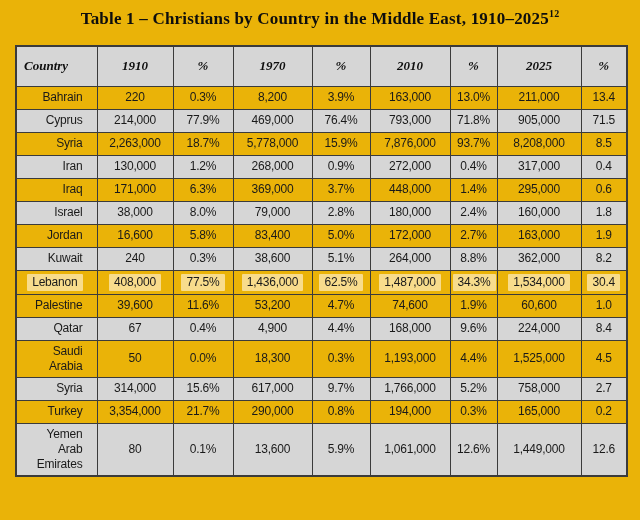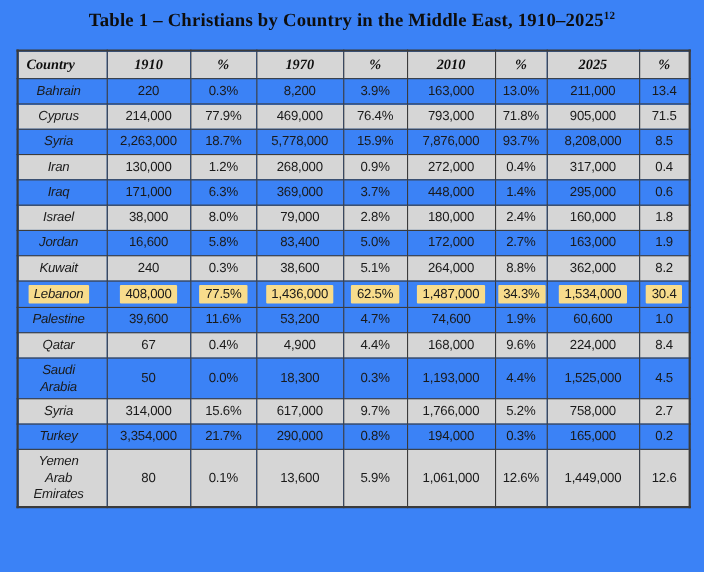--- a/index.html
+++ b/index.html
@@ -9,21 +9,21 @@
     --border: #3b3b3b;
     --text: #1a1a1a;
   }
   * { margin: 0; padding: 0; box-sizing: border-box; }
   html, body {
     width: 640px; height: 520px;
     background: #ffffff;
     overflow: hidden;
     font-family: "Liberation Sans", sans-serif;
   }
-  .page { position: relative; width: 640px; height: 520px; background: #3b82f6; }
+  .page { position: relative; width: 640px; height: 520px; background: #eab308; }
 
   .title {
     position: absolute;
     top: 9px; left: 0;
     width: 100%;
     text-align: center;
     font-family: "Liberation Serif", serif;
     font-weight: bold;
     font-size: 17px;
     letter-spacing: 0.2px;
@@ -43,40 +43,39 @@
     border: 1px solid var(--border);
     overflow: hidden;
   }
   .data-table th {
     background: var(--header-bg);
     font-family: "Liberation Serif", serif;
     font-style: italic;
     font-weight: bold;
     font-size: 13px;
     color: #0e0e0e;
-    height: 25px;
+    height: 40px;
     text-align: center;
     padding: 2px;
   }
   .data-table th.country-col { text-align: left; padding-left: 7px; }
   .data-table td {
     font-size: 12px;
     letter-spacing: -0.2px;
     color: var(--text);
     text-align: center;
     vertical-align: middle;
     padding: 3px 2px;
     height: 23px;
     line-height: 1.25;
   }
   .data-table td.country-cell {
-    text-align: center;
+    text-align: right;
     padding-left: 7px;
     padding-right: 14px;
-    font-style: italic;
   }
   .data-table tr.shaded td { background: var(--shaded-row-bg); }
   .cell-text { display: inline-block; }
   .cell-text.hl {
     background: var(--highlight-bg);
     padding: 1px 5px;
     border-radius: 1px;
   }
 </style>
 </head>

